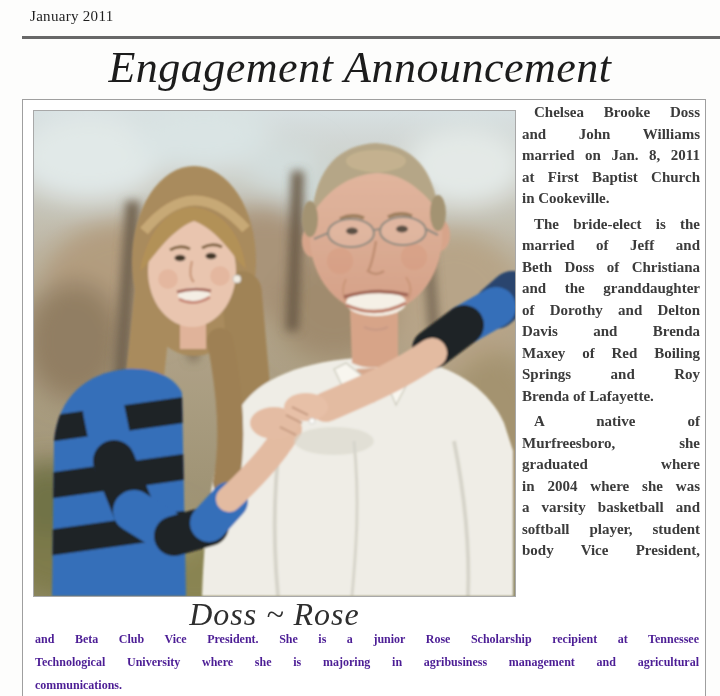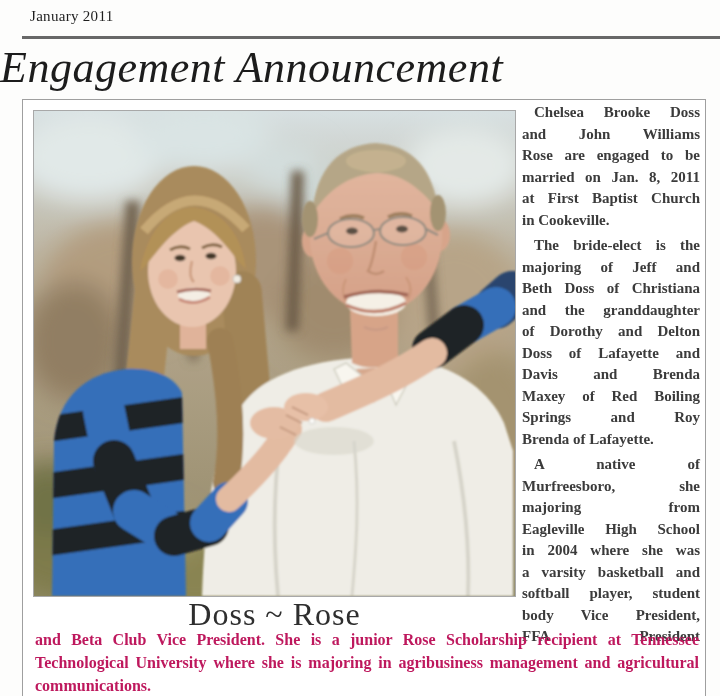--- a/index.html
+++ b/index.html
@@ -9,47 +9,47 @@
   }
   .masthead-date {
     position:absolute; left:30px; top:8px;
     font-size:15px; color:#1e1e1e; letter-spacing:.3px;
   }
   .masthead-rule {
     position:absolute; left:22px; top:36px; width:698px; height:3px;
     background:#686868;
   }
   .headline {
-    position:absolute; left:0; top:42px; width:720px; text-align:left;
+    position:absolute; left:0; top:42px; width:720px; text-align:center;
     font-style:italic; font-size:44px; color:#1c1c1c; letter-spacing:.5px;
   }
   .artbox {
     position:absolute; left:22px; top:99px; width:682px; height:600px;
     border:1px solid #9f9f9f; background:#ffffff;
   }
   .photoframe {
     position:absolute; left:10px; top:10px; width:481px; height:485px;
     border:1px solid #a8a8a8; overflow:hidden; background:#b3a48b;
   }
   .photoframe svg { display:block; }
   .caption {
     position:absolute; left:10px; top:496px; width:483px; text-align:center;
-    font-size:32px; color:#2e2e2e; letter-spacing:1px;
+    font-style:italic; font-size:32px; color:#2e2e2e; letter-spacing:1px;
   }
   .colwrap {
     position:absolute; left:499px; top:2px; width:178px;
     color:#3b3b3b; font-weight:bold; font-size:15px; line-height:21.5px;
   }
   .cpara { margin:0 0 4px 0; }
   .jline { text-align:justify; text-align-last:justify; }
   .jline.final { text-align-last:left; }
   .jline.indent { padding-left:12px; }
   .bottomwrap {
     position:absolute; left:12px; top:528px; width:664px;
-    color:#be185d; font-weight:bold; font-size:16px; line-height:23px;
+    color:#4c1d95; font-weight:bold; font-size:12px; line-height:23px;
   }
 </style>
 </head>
 <body>
 
 <div class="masthead-date">January 2011</div>
 <div class="masthead-rule"></div>
 <div class="headline">Engagement Announcement</div>
 
 <div class="artbox">
@@ -198,47 +198,43 @@
       <rect x="0" y="0" width="481" height="485" fill="#caa77e" opacity="0.05"></rect>
     </svg>
   </div>
 
   <div class="caption">Doss ~ Rose</div>
 
   <div class="colwrap">
       <div class="cpara">
         <div class="jline indent">Chelsea Brooke Doss</div>
         <div class="jline">and John Williams</div>
-        <div class="jline">Rose are engaged to be</div>
         <div class="jline">married on Jan. 8, 2011</div>
         <div class="jline">at First Baptist Church</div>
         <div class="jline final">in Cookeville.</div>
       </div>
       <div class="cpara">
         <div class="jline indent">The bride-elect is the</div>
-        <div class="jline">majoring of Jeff and</div>
+        <div class="jline">married of Jeff and</div>
         <div class="jline">Beth Doss of Christiana</div>
         <div class="jline">and the granddaughter</div>
         <div class="jline">of Dorothy and Delton</div>
-        <div class="jline">Doss of Lafayette and</div>
         <div class="jline">Davis and Brenda</div>
         <div class="jline">Maxey of Red Boiling</div>
         <div class="jline">Springs and Roy</div>
         <div class="jline final">Brenda of Lafayette.</div>
       </div>
       <div class="cpara">
         <div class="jline indent">A native of</div>
         <div class="jline">Murfreesboro, she</div>
-        <div class="jline">majoring from</div>
-        <div class="jline">Eagleville High School</div>
+        <div class="jline">graduated where</div>
         <div class="jline">in 2004 where she was</div>
         <div class="jline">a varsity basketball and</div>
         <div class="jline">softball player, student</div>
         <div class="jline">body Vice President,</div>
-        <div class="jline">FFA President</div>
       </div>
     </div>
 
   <div class="bottomwrap">
       <div class="jline">and Beta Club Vice President. She is a junior Rose Scholarship recipient at Tennessee</div>
       <div class="jline">Technological University where she is majoring in agribusiness management and agricultural</div>
       <div class="jline final">communications.</div>
     </div>
 
 </div>

